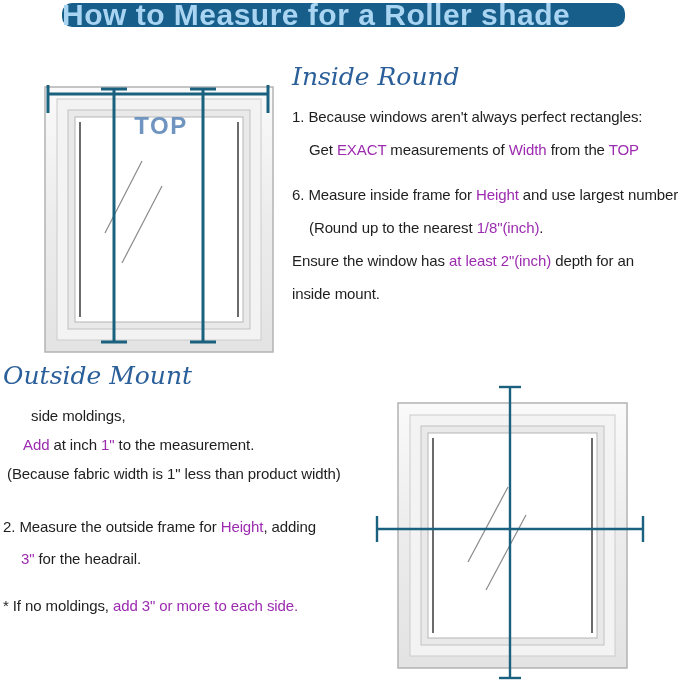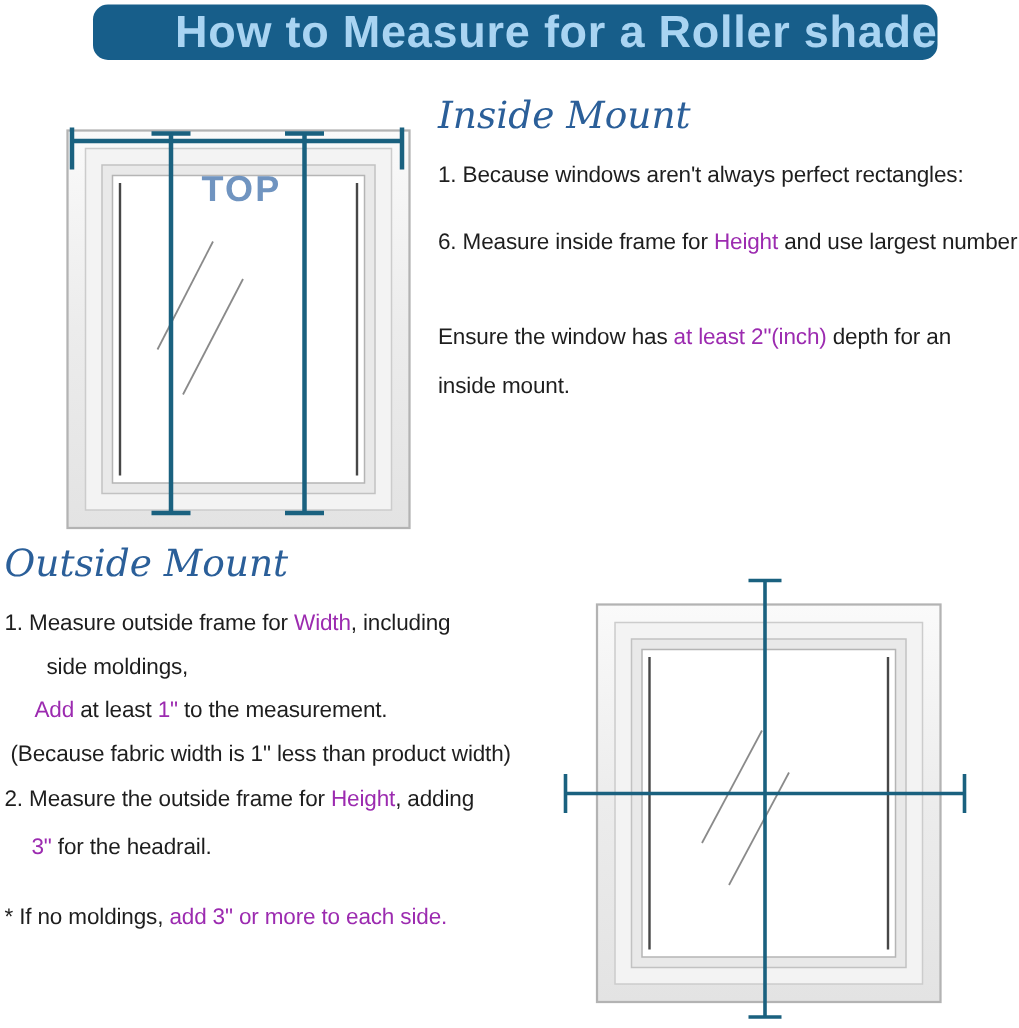--- a/index.html
+++ b/index.html
@@ -5,23 +5,23 @@
   html, body { margin: 0; padding: 0; }
   body {
     width: 679px; height: 685px; position: relative;
     background: #ffffff; overflow: hidden;
     font-family: "Liberation Sans", sans-serif;
     color: var(--body-text, #1e1e1e);
   }
 
   
   .banner {
-    position: absolute; left: 62px; top: 3px; width: 563px; height: 37px;
+    position: absolute; left: 62px; top: 3px; width: 563px; height: 24px;
     background: var(--banner-bg); border-radius: 10px;
-    display: flex; align-items: center; justify-content: flex-end;
+    display: flex; align-items: center; justify-content: flex-start;
     color: var(--banner-text); font-size: 30px; font-weight: bold;
     letter-spacing: 0.5px;
   }
 
   
   .sec { position: absolute; }
   .sec-inside { left: 292px; top: 62px; width: 387px; }
   .sec-outside { left: 3px; top: 361px; width: 362px; }
   .h {
     font-family: "DejaVu Serif", serif; font-style: italic;
@@ -29,23 +29,23 @@
   }
   .line {
     white-space: nowrap; font-size: 15px; letter-spacing: -0.1px;
     line-height: 33px; height: 33px;
   }
   .sec-outside .line { line-height: 29px; height: 29px; }
   .sec-outside .p2 .line { line-height: 32px; height: 32px; }
   .purple { color: var(--purple); }
   .p1 { margin-top: 8px; }
   .sec-inside .p2 { margin-top: 12px; }
-  .sec-inside .note { margin-top: 30px; }
+  .sec-inside .note { }
   .sec-outside .p1 { margin-top: 10px; }
-  .sec-outside .p2 { }
+  .sec-outside .p2 { margin-top: 23px; }
   .sec-outside .footnote { margin-top: 16px; }
   .ind17 { padding-left: 17px; }
   .ind28 { padding-left: 28px; }
   .ind20 { padding-left: 20px; }
   .ind4  { padding-left: 4px; }
   .ind18 { padding-left: 18px; }
 
   
   .diagram { position: absolute; }
   .diag-inside { left: 30px; top: 73px; }
@@ -96,39 +96,40 @@
   </g>
   <g>
     <line class="m" x1="160" y1="16" x2="186" y2="16"></line>
     <line class="m" x1="173" y1="16" x2="173" y2="269"></line>
     <line class="m" x1="160" y1="269" x2="186" y2="269"></line>
   </g>
   <text class="toplbl" x="131" y="61" text-anchor="middle">TOP</text>
 </svg>
 
 <div class="sec sec-inside">
-  <div class="h">Inside Mount</div>
+  <div class="h">Inside Round</div>
   <div class="para p1">
     <div class="line"><span>1. Because windows aren't always perfect rectangles:</span></div>
+    <div class="line ind17"><span>Get </span><span class="purple">EXACT</span><span> measurements of </span><span class="purple">Width</span><span> from the </span><span class="purple">TOP</span></div>
   </div>
   <div class="para p2">
     <div class="line"><span>6. Measure inside frame for </span><span class="purple">Height</span><span> and use largest number</span></div>
+    <div class="line ind17"><span>(Round up to the nearest </span><span class="purple">1/8"(inch)</span><span>.</span></div>
   </div>
   <div class="para note">
     <div class="line"><span>Ensure the window has </span><span class="purple">at least 2"(inch)</span><span> depth for an</span></div>
     <div class="line"><span>inside mount.</span></div>
   </div>
 </div>
 
 <div class="sec sec-outside">
   <div class="h">Outside Mount</div>
   <div class="para p1">
-    <div class="line"><span>1. Measure outside frame for </span><span class="purple">Width</span><span>, including</span></div>
     <div class="line ind28"><span>side moldings,</span></div>
-    <div class="line ind20"><span class="purple">Add</span><span> at least </span><span class="purple">1"</span><span> to the measurement.</span></div>
+    <div class="line ind20"><span class="purple">Add</span><span> at inch </span><span class="purple">1"</span><span> to the measurement.</span></div>
     <div class="line ind4"><span>(Because fabric width is 1" less than product width)</span></div>
   </div>
   <div class="para p2">
     <div class="line"><span>2. Measure the outside frame for </span><span class="purple">Height</span><span>, adding</span></div>
     <div class="line ind18"><span class="purple">3"</span><span> for the headrail.</span></div>
   </div>
   <div class="para footnote">
     <div class="line"><span>* If no moldings, </span><span class="purple">add 3" or more to each side.</span></div>
   </div>
 </div>

